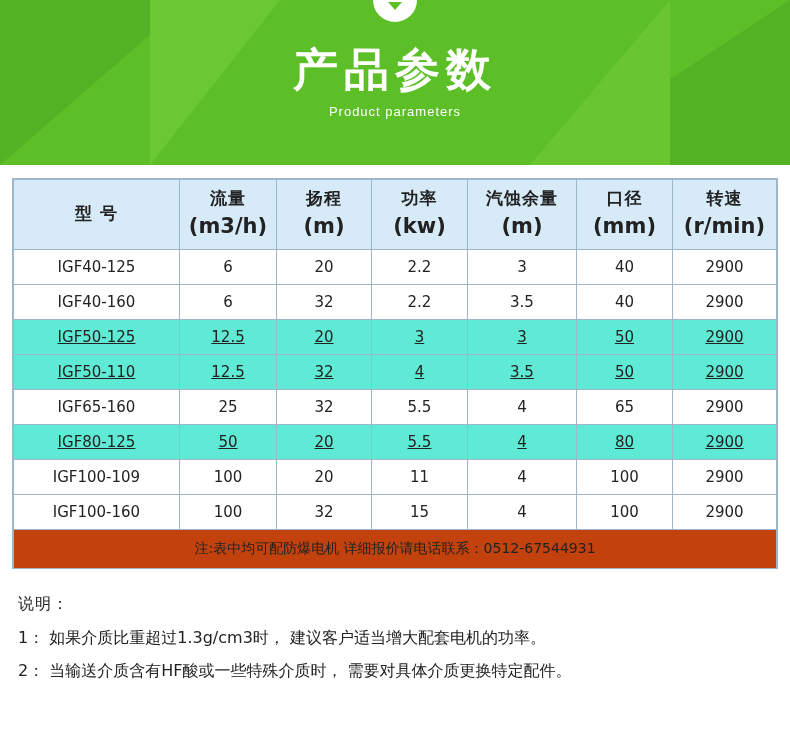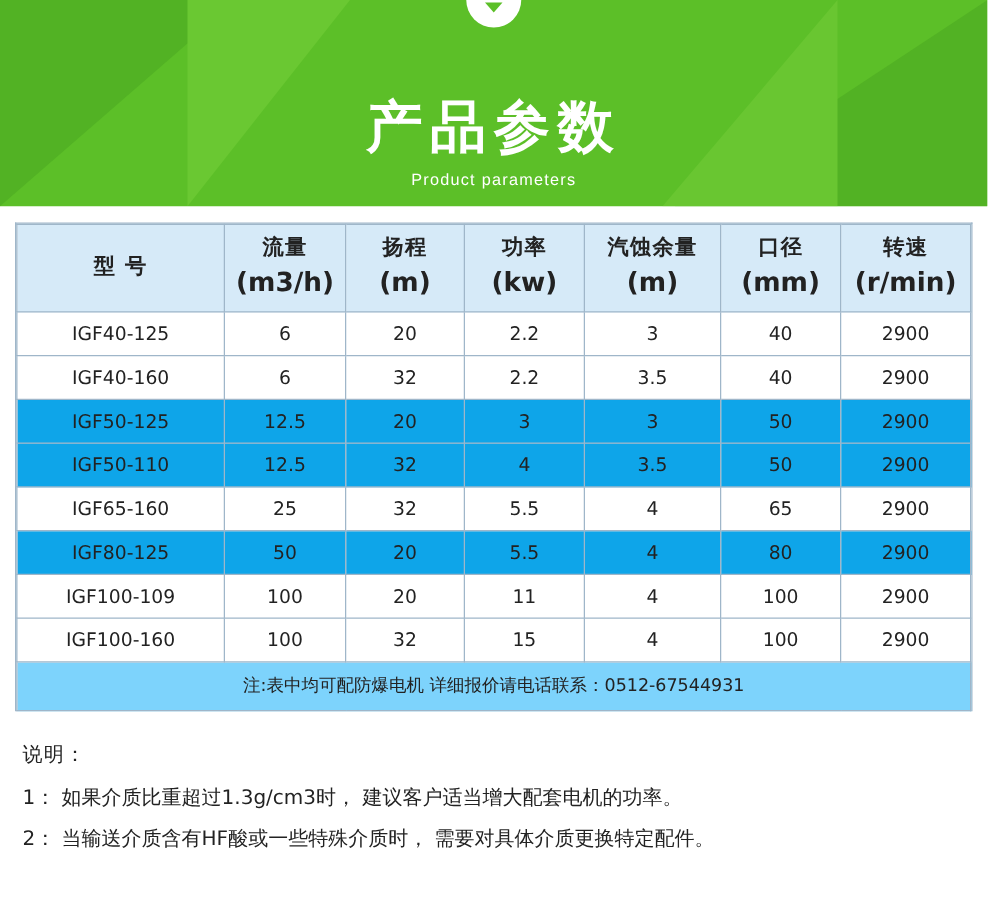--- a/index.html
+++ b/index.html
@@ -82,21 +82,20 @@
     text-align: center;
     padding-top: 44px;
   }
   .banner-title {
     color: #ffffff;
     font-size: 45px;
     font-weight: bold;
     letter-spacing: 6px;
     line-height: 1.15;
     font-family: "DejaVu Sans", "Liberation Sans", sans-serif;
-    margin-top: 32px;
   }
   .banner-sub {
     color: #ffffff;
     font-size: 13px;
     letter-spacing: 1px;
     margin-top: 8px;
     font-family: "Liberation Sans", sans-serif;
   }
 
   
@@ -131,24 +130,25 @@
   table.params thead th .h2 {
     display: block;
     font-size: 21px;
   }
   table.params tbody td {
     font-size: 15px;
     padding: 8px 2px;
     background: #ffffff;
   }
   table.params tbody tr.alt td {
-    background: #0ea5e9;
+    background: #5eead4;
+    text-decoration: underline;
   }
   table.params tfoot td {
-    background: #7dd3fc;
+    background: #c2410c;
     font-size: 14px;
     padding: 10px 4px;
     color: #222222;
   }
 
   
   col.c0 { width: 166px; }
   col.c1 { width: 97px; }
   col.c2 { width: 95px; }
   col.c3 { width: 96px; }

